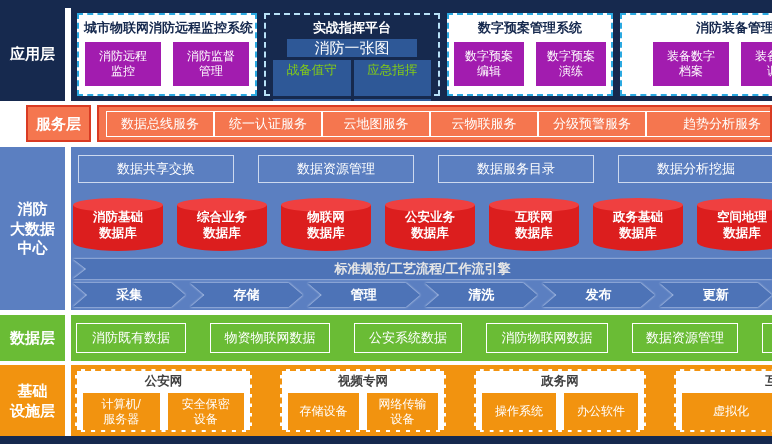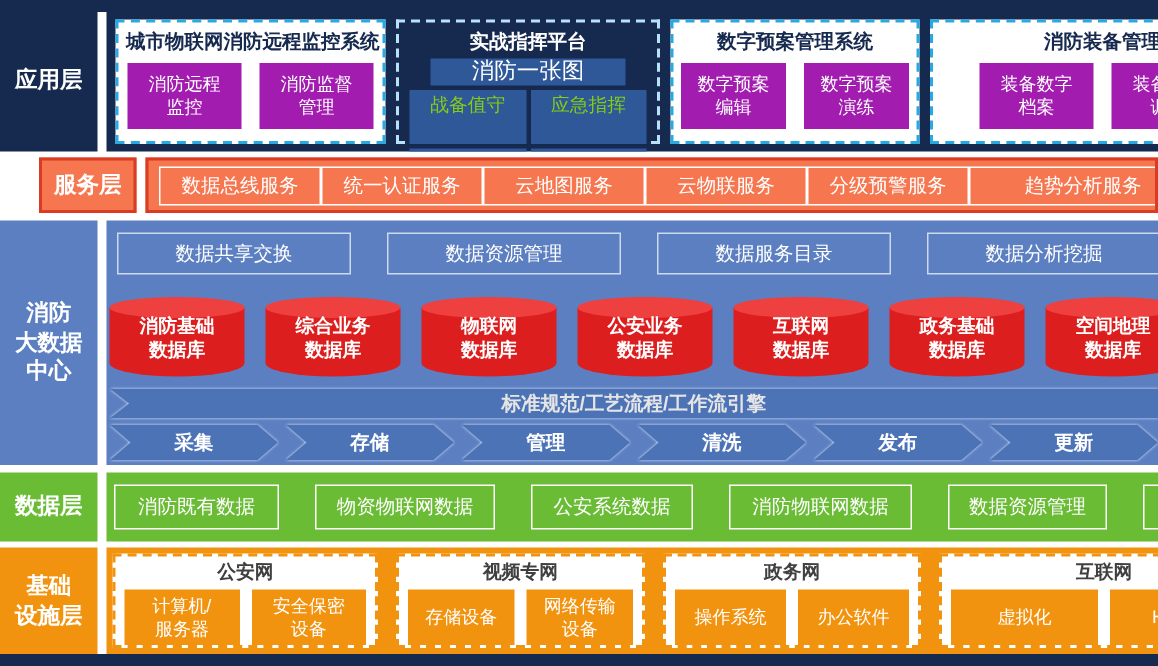--- a/index.html
+++ b/index.html
@@ -60,21 +60,21 @@
   .row-data { height:46px; margin-top:5px; }
   .side-data { background:#6abc35; }
   .content-data { background:#6abc35; display:flex; align-items:center; gap:24px; padding-left:5px; }
   .data-box { flex-shrink:0; border:1px solid #fff; color:#fff; font-size:13px; text-align:center; padding:5px 0; white-space:nowrap; }
   .data-box.d1{width:108px;} .data-box.d2{width:118px;} .data-box.d3{width:106px;}
   .data-box.d4{width:120px;} .data-box.d5{width:104px;} .data-box.d6{width:140px;}
 
   
   .row-infra { height:71px; margin-top:4px; }
   .side-infra { background:#f2930f; }
-  .content-infra { background:#f2930f; display:flex; gap:12px; padding:4px 0 4px 4px; box-sizing:border-box; }
+  .content-infra { background:#f2930f; display:flex; gap:28px; padding:4px 0 4px 4px; box-sizing:border-box; }
   .grp { box-sizing:border-box; flex-shrink:0; background:#fff; border:2px dashed #f2930f; padding:1px 6px 3px; }
   .grp.g1{width:177px;} .grp.g2{width:166px;} .grp.g3{width:172px;} .grp.g4{width:220px;}
   .grp-title { text-align:center; color:#404040; font-weight:bold; font-size:12.5px; padding:1px 0 3px; }
   .grp-items { display:flex; gap:8px; justify-content:center; }
   .grp-item { flex:1; background:#f2930f; color:#fff; font-size:12px; min-height:37px; padding:0 3px;
               display:flex; align-items:center; justify-content:center; text-align:center; white-space:pre-line; line-height:1.25; }
 </style>
 </head>
 <body>
 

